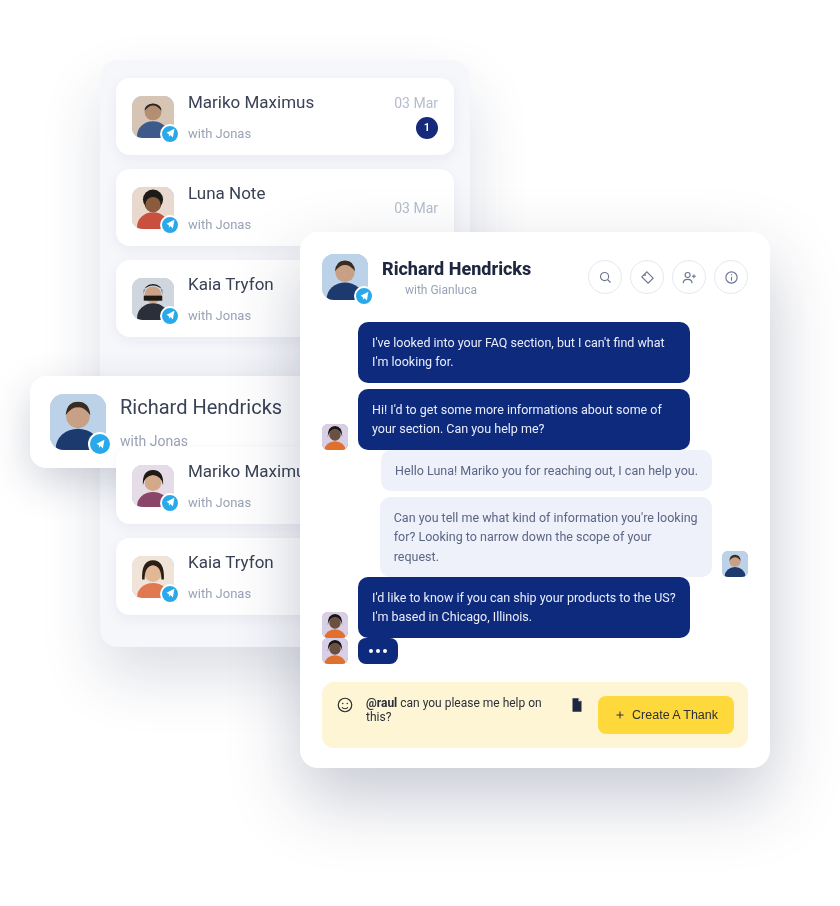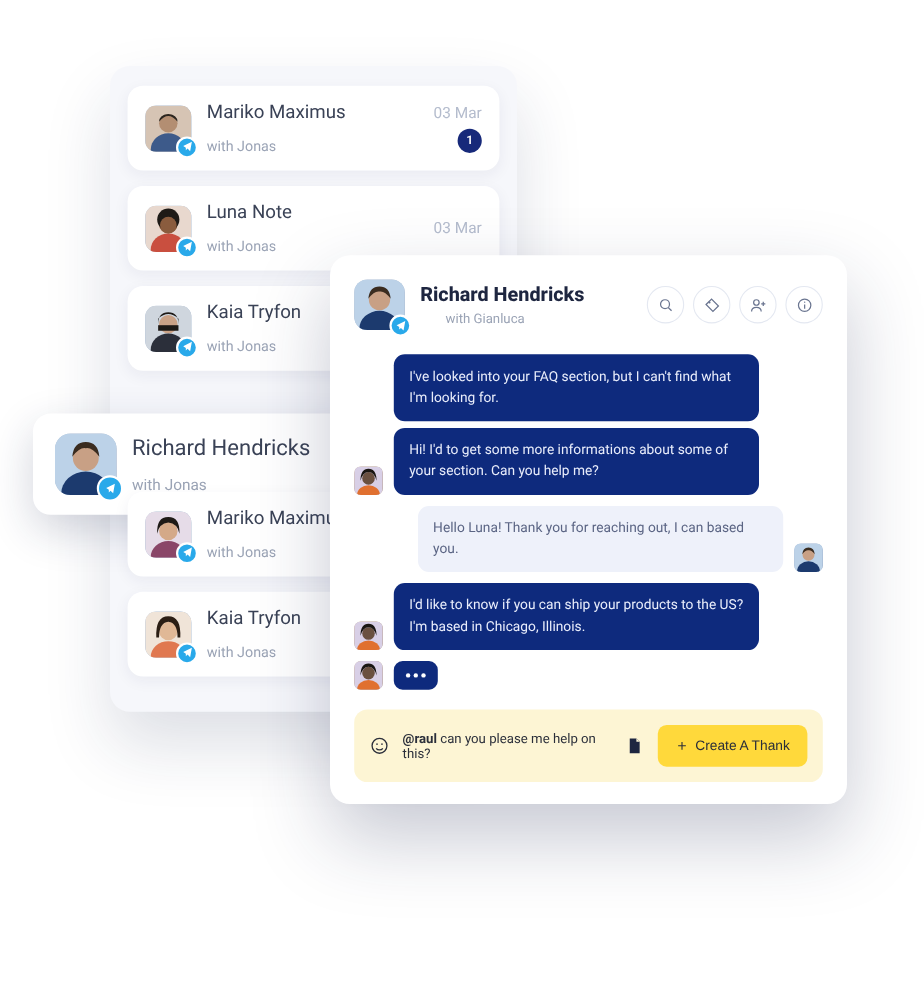--- a/index.html
+++ b/index.html
@@ -102,21 +102,21 @@
   .chat-actions { margin-left: auto; display:flex; gap: 8px;}
   .icon-btn {
     width: 34px; height: 34px; border-radius: 50%;
     border: 1px solid #e4e8f1;
     background: #fff;
     display:flex; align-items:center; justify-content:center;
     cursor: pointer;
   }
   .icon-btn svg { width: 15px; height: 15px; stroke: #6a7590; fill:none; stroke-width:1.8;}
 
-  .chat-body { display:flex; flex-direction:column; gap: 10px; padding: 4px 0 18px 0;}
+  .chat-body { display:flex; flex-direction:column; gap: 0; padding: 4px 0 18px 0;}
   .msg-row { display:flex; align-items:flex-end; gap:10px;}
   .msg-row.agent { justify-content: flex-end; }
   .msg-avatar {
     width: 26px; height: 26px; border-radius:6px;
     background: linear-gradient(135deg,#c9b0a0,#9a7e6a);
     flex-shrink:0;
     overflow:hidden;
   }
   .msg-avatar.agent { background: linear-gradient(135deg,#aec2de,#7b94ba); }
   .msg-col { display:flex; flex-direction:column; gap:6px; max-width: 78%;}
@@ -141,21 +141,21 @@
     display:flex; align-items:center; justify-content:center; gap:3px;
   }
   .typing span { width:4px; height:4px; border-radius:50%; background:#fff;}
 
   
   .composer {
     background: #fdf5d4;
     border-radius: 12px;
     padding: 14px 14px;
     display:flex;
-    align-items:center;
+    align-items:flex-start;
     gap: 12px;
   }
   .composer-icon { width:18px; height:18px; display:flex; align-items:center; justify-content:center;}
   .composer-icon svg { width:18px; height:18px; stroke:#2b2f3a; fill:none; stroke-width:1.6;}
   .composer-text {
     flex:1;
     font-size: 12px;
     color: #2b2f3a;
     background: transparent;
     border: none;
@@ -417,21 +417,22 @@
           </svg>
       </div>
       <div class="msg-col">
         <div class="bubble customer">I've looked into your FAQ section, but I can't find what I'm looking for.</div>
         <div class="bubble customer">Hi! I'd to get some more informations about some of your section. Can you help me?</div>
       </div>
     </div>
 
     <div class="msg-row agent">
       <div class="msg-col" style="align-items:flex-end;">
-        <div class="bubble agent-b">Hello Luna! Thank you for reaching out, I can based you.</div>
+        <div class="bubble agent-b">Hello Luna! Mariko you for reaching out, I can help you.</div>
+        <div class="bubble agent-b" style="max-width:100%;">Can you tell me what kind of information you're looking for? Looking to narrow down the scope of your request.</div>
       </div>
       <div class="msg-avatar agent">
         <svg viewBox="0 0 100 100">
             <use href="#person-4"></use>
           </svg>
       </div>
     </div>
 
     <div class="msg-row">
       <div class="msg-avatar">

